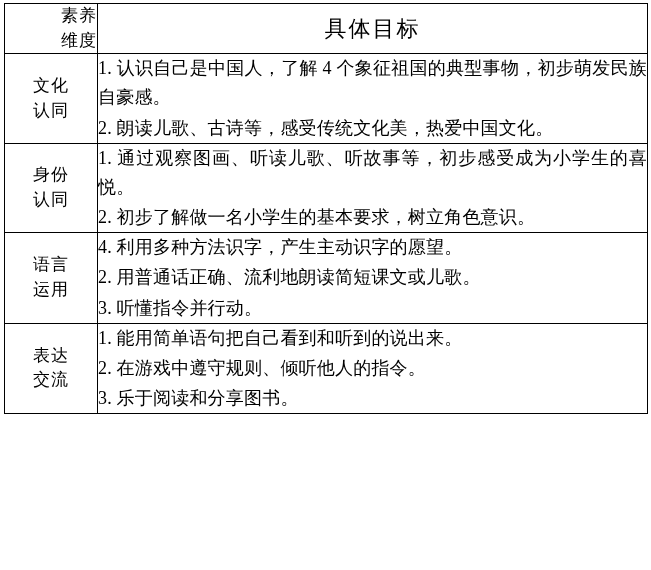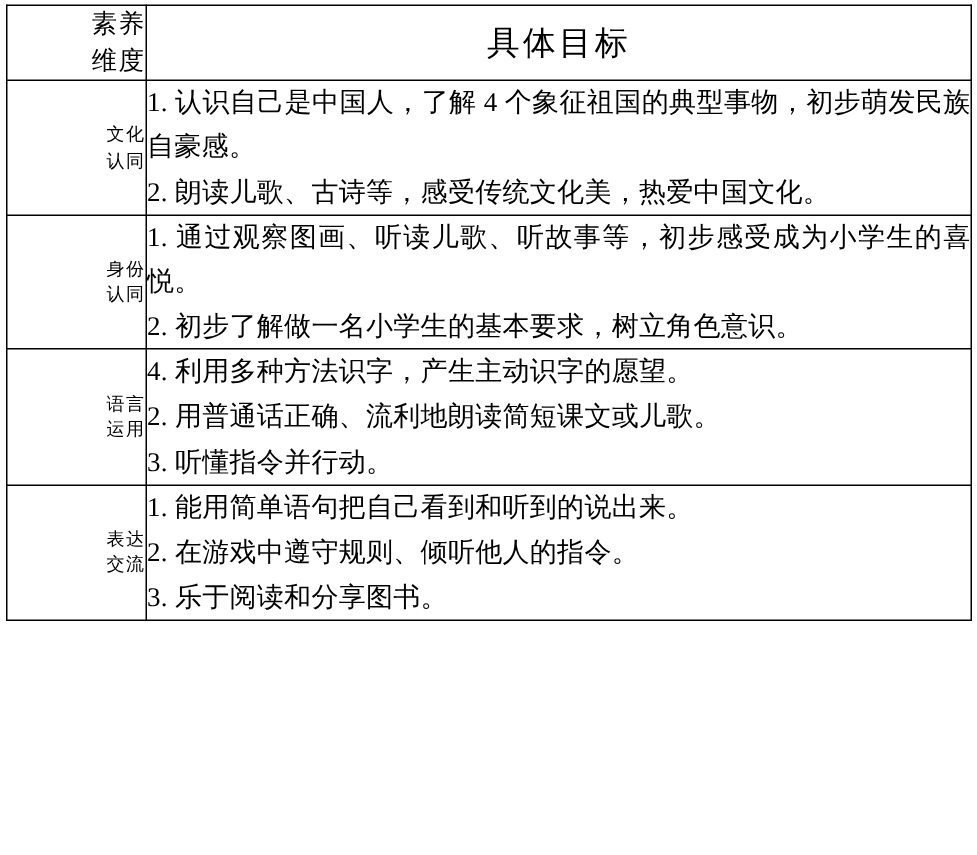--- a/index.html
+++ b/index.html
@@ -47,22 +47,22 @@
   .hdr-dim .l { display: block; }
   .hdr-goal {
     text-align: center;
     font-size: 22px;
     letter-spacing: 2px;
     padding: 6px 0;
   }
 
   
   .dim {
-    text-align: right;
-    font-size: 12px;
+    text-align: center;
+    font-size: 17px;
     line-height: 1.45;
     letter-spacing: 1px;
   }
   .dim .l { display: block; }
 
   
   .goals {
     font-size: 18px;
     line-height: 1.62;
     padding: 7px 7px 8px 9px;

